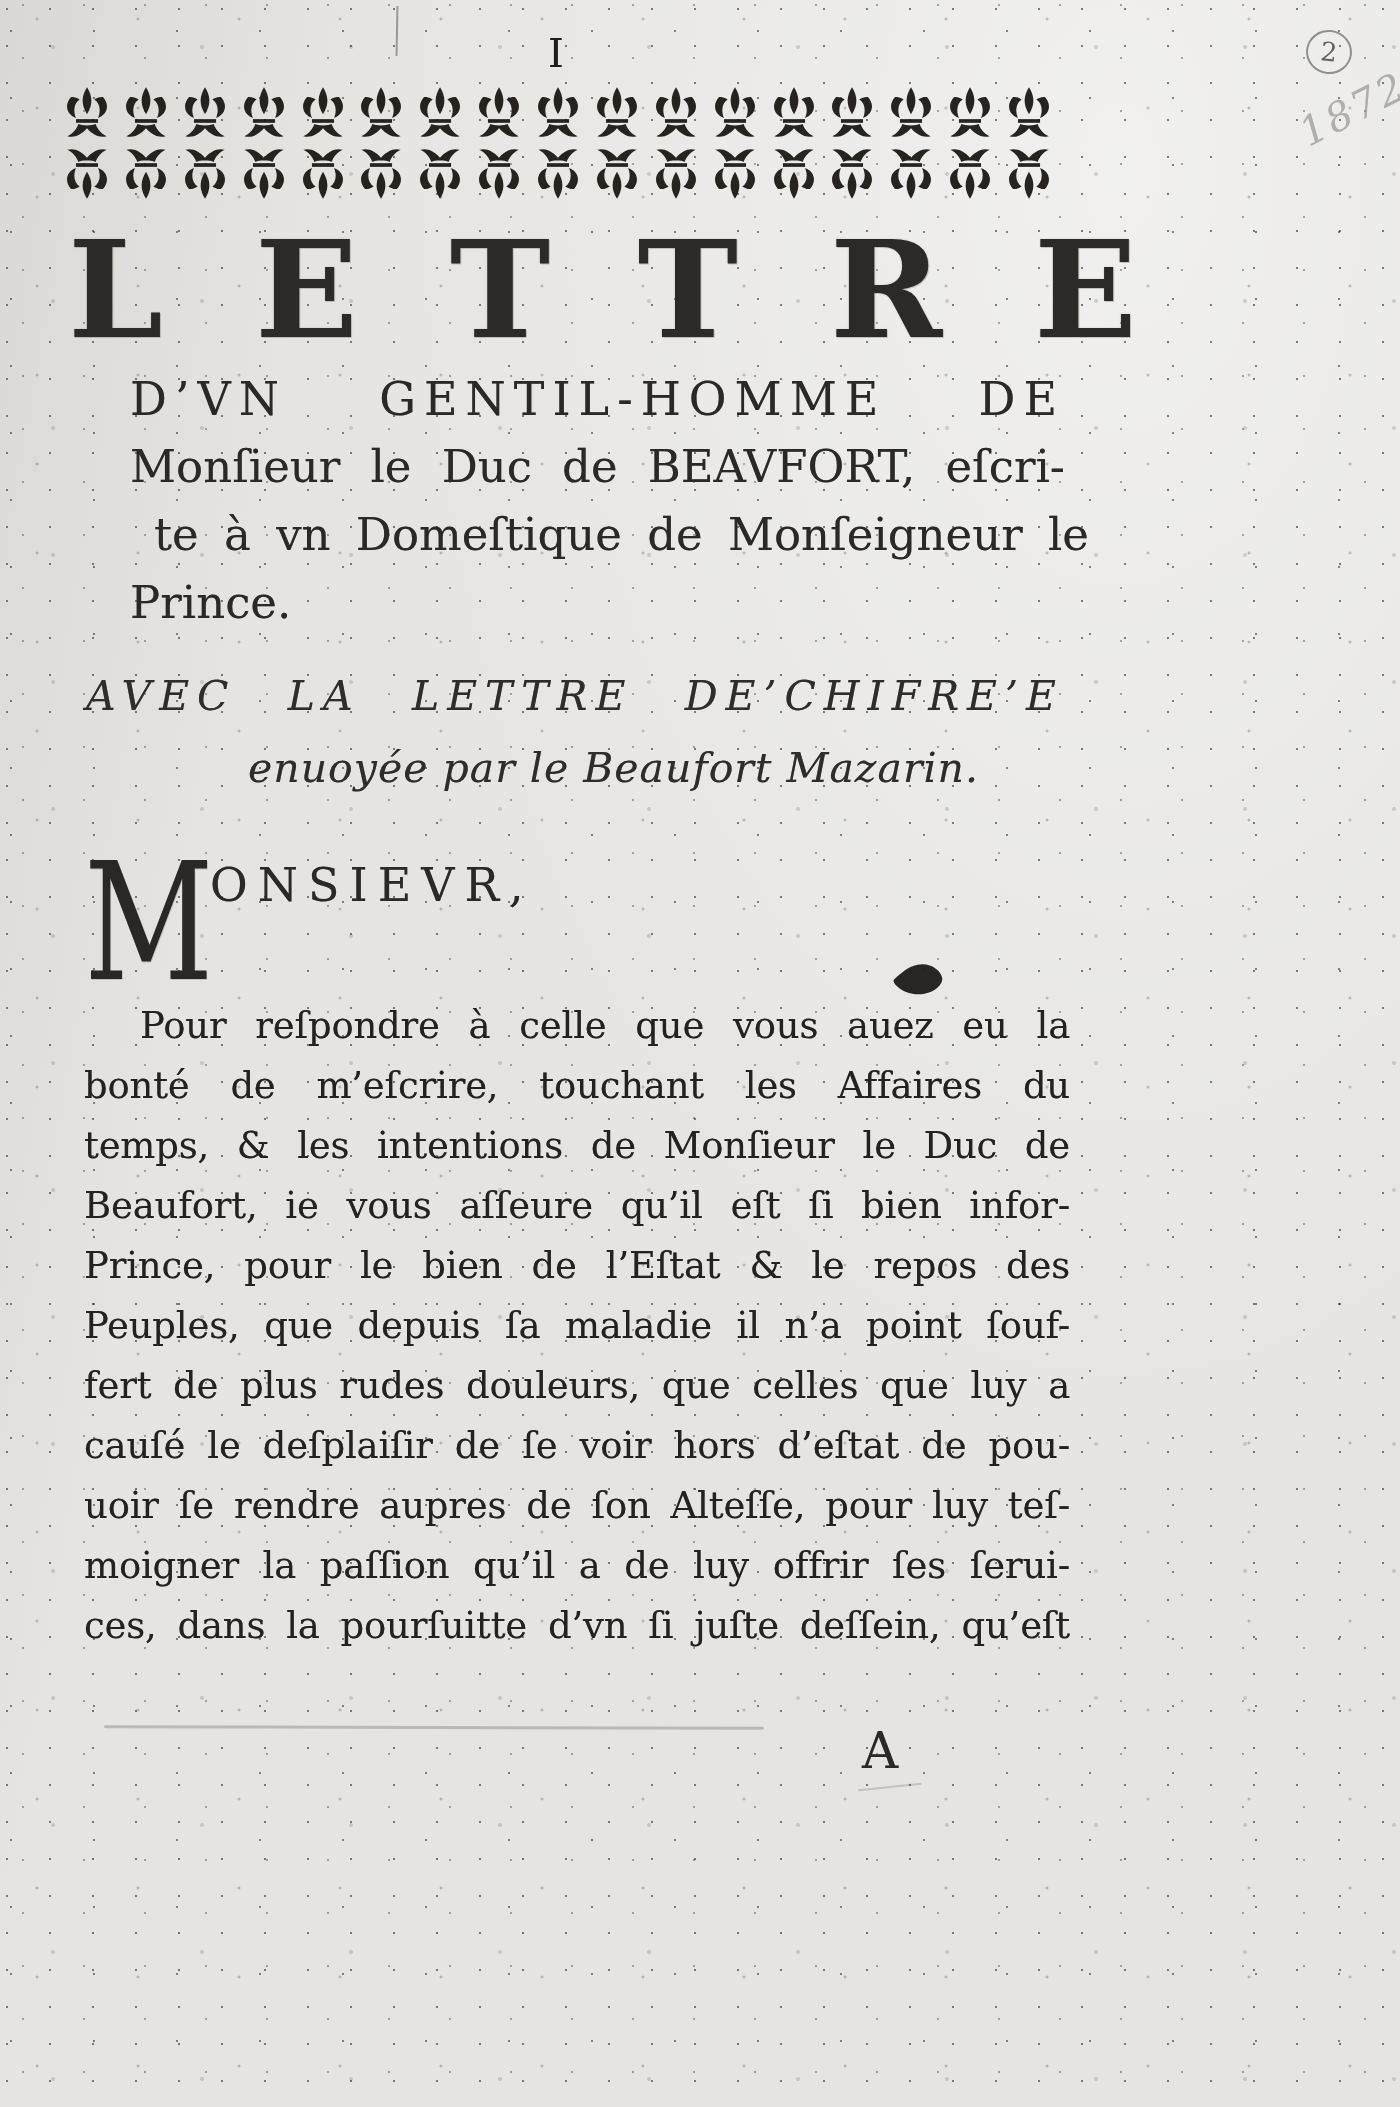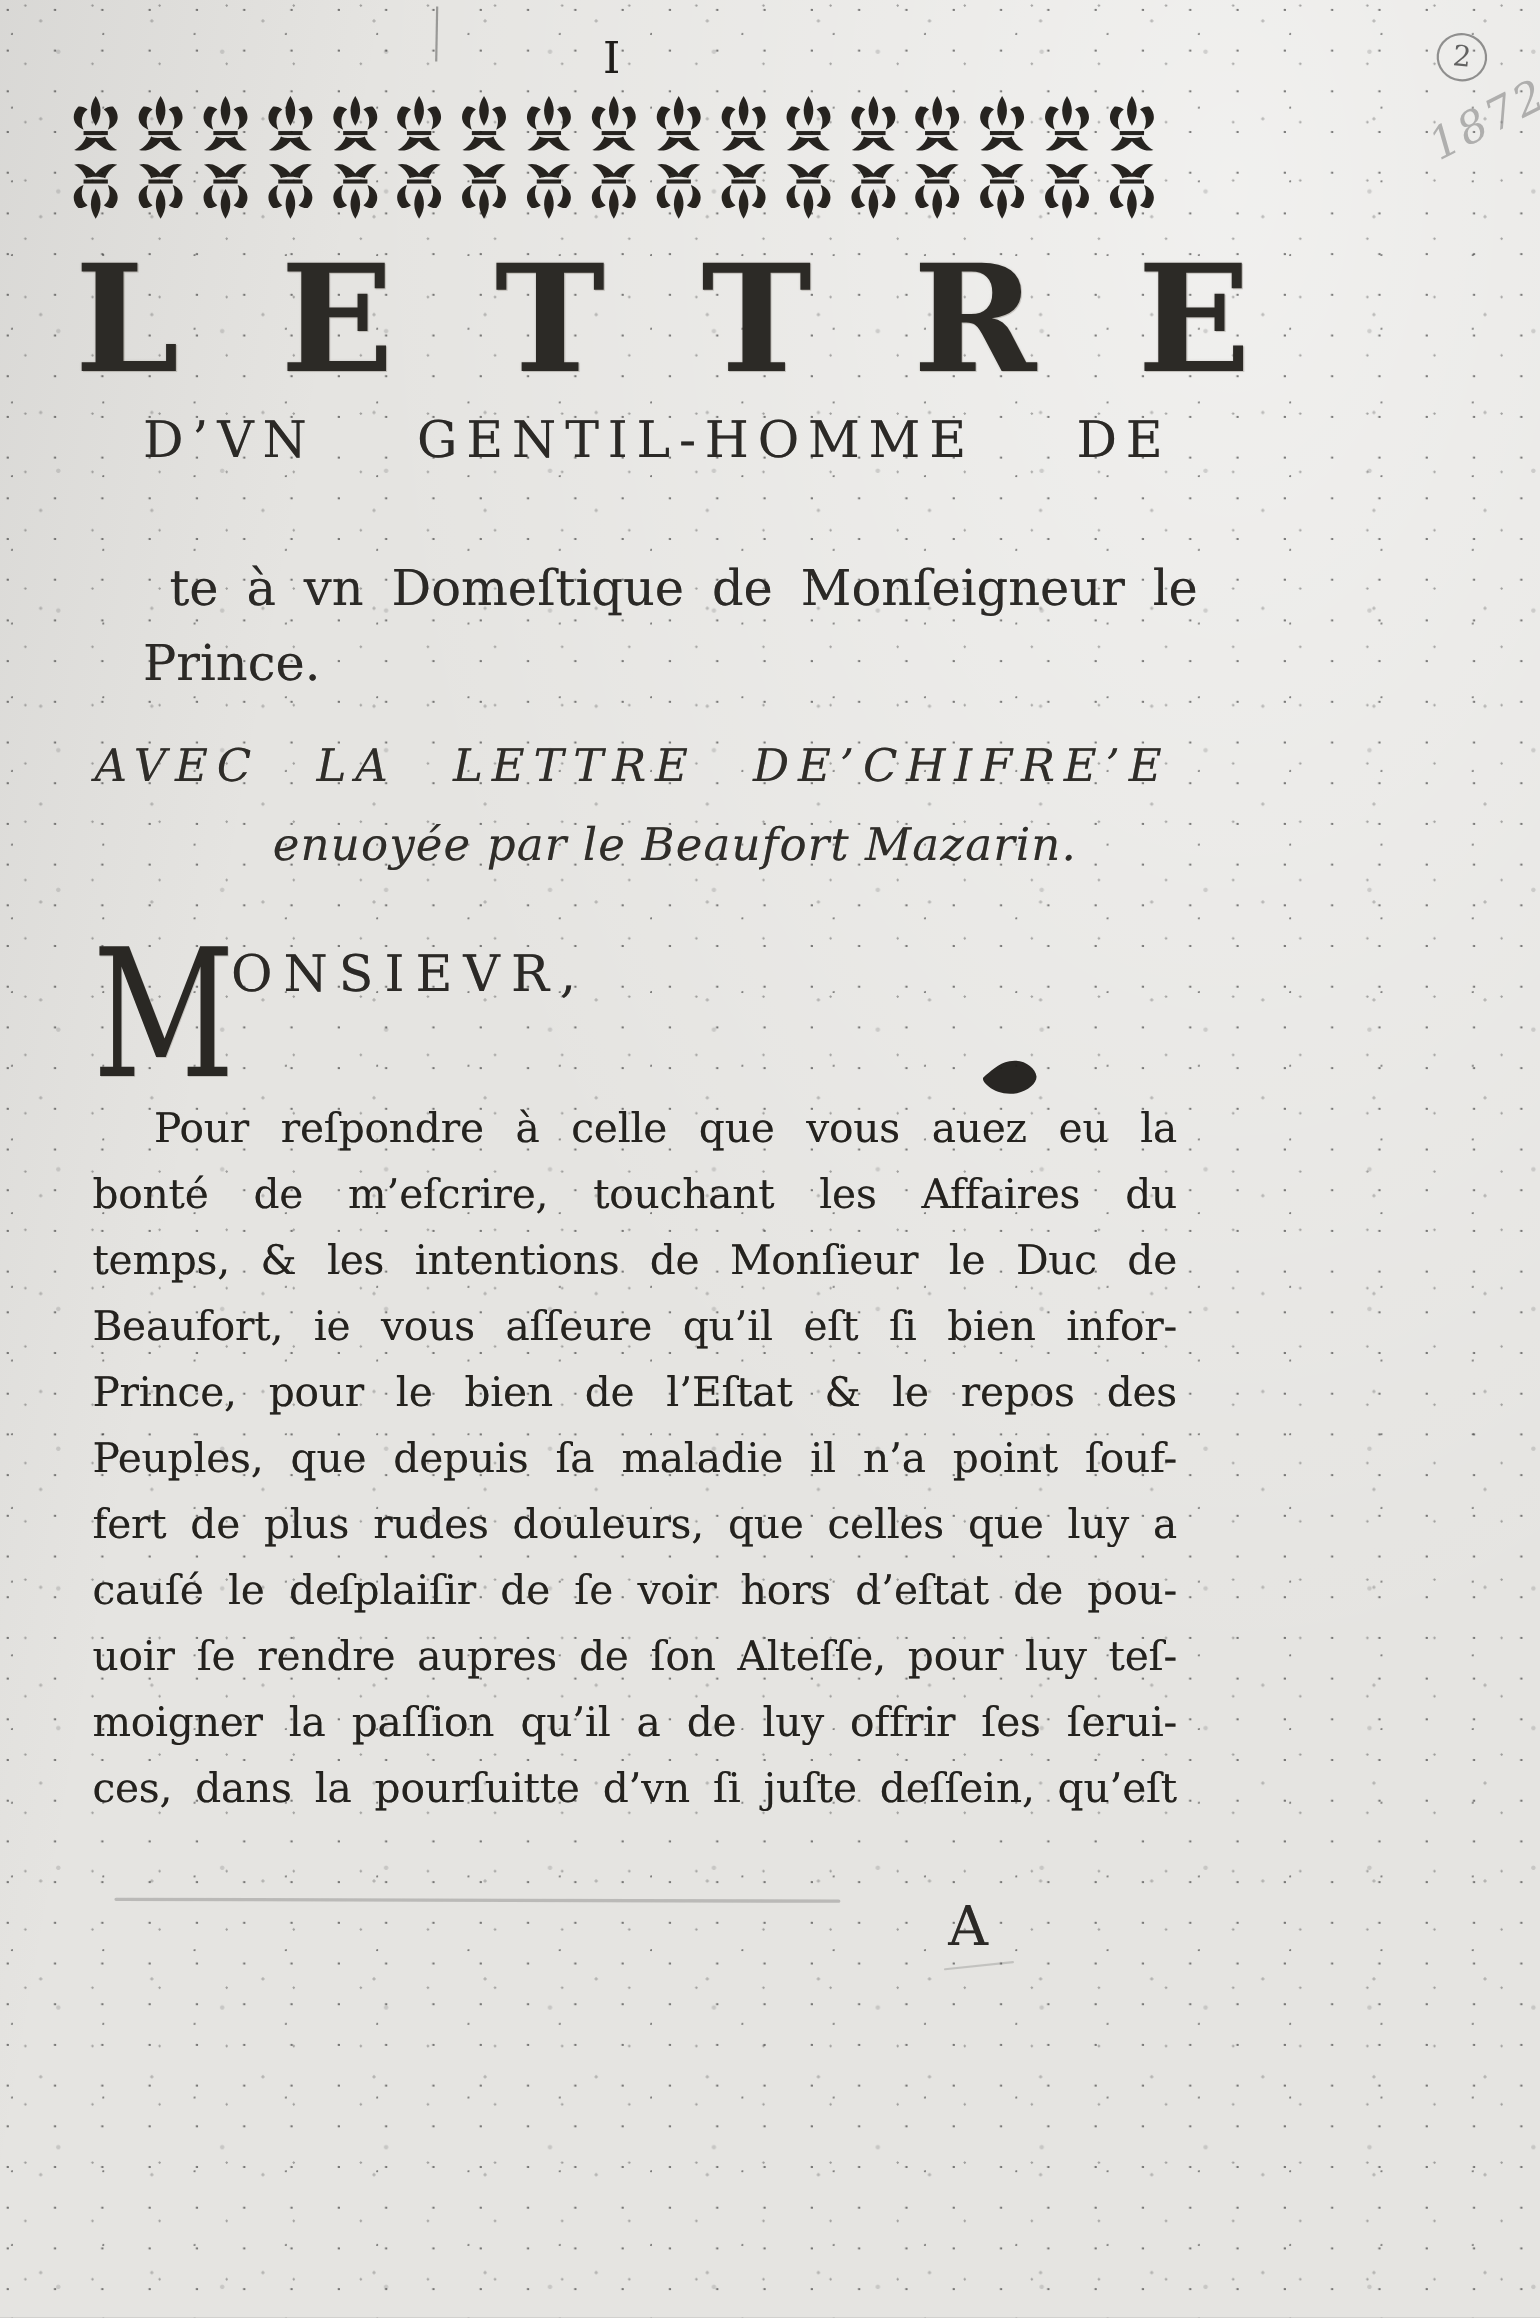--- a/index.html
+++ b/index.html
@@ -216,20 +216,21 @@
         <svg viewBox="0 0 40 44" class="fleuron">
           <use href="#fleuron-shape"></use>
         </svg>
       </div>
   </div>
 
   <h1 class="abs main-title print">LETTRE</h1>
 
   <div class="abs sub-caps jline print">D’VN GENTIL-HOMME DE</div>
 
+  <div class="abs title-line t2 jline print">Monſieur le Duc de BEAVFORT, eſcri-</div>
   <div class="abs title-line t3 jline print">te à vn Domeſtique de Monſeigneur le</div>
   <div class="abs title-line t4 print">Prince.</div>
 
   <div class="abs avec-line jline print">AVEC LA LETTRE DE’CHIFRE’E</div>
   <div class="abs envoyee-line print">enuoyée par le Beaufort Mazarin.</div>
 
   <div class="abs dropcap print">M</div>
   <div class="abs salutation-rest print">ONSIEVR,</div>
 
   <svg class="abs ink-blot" viewBox="0 0 52 40">

